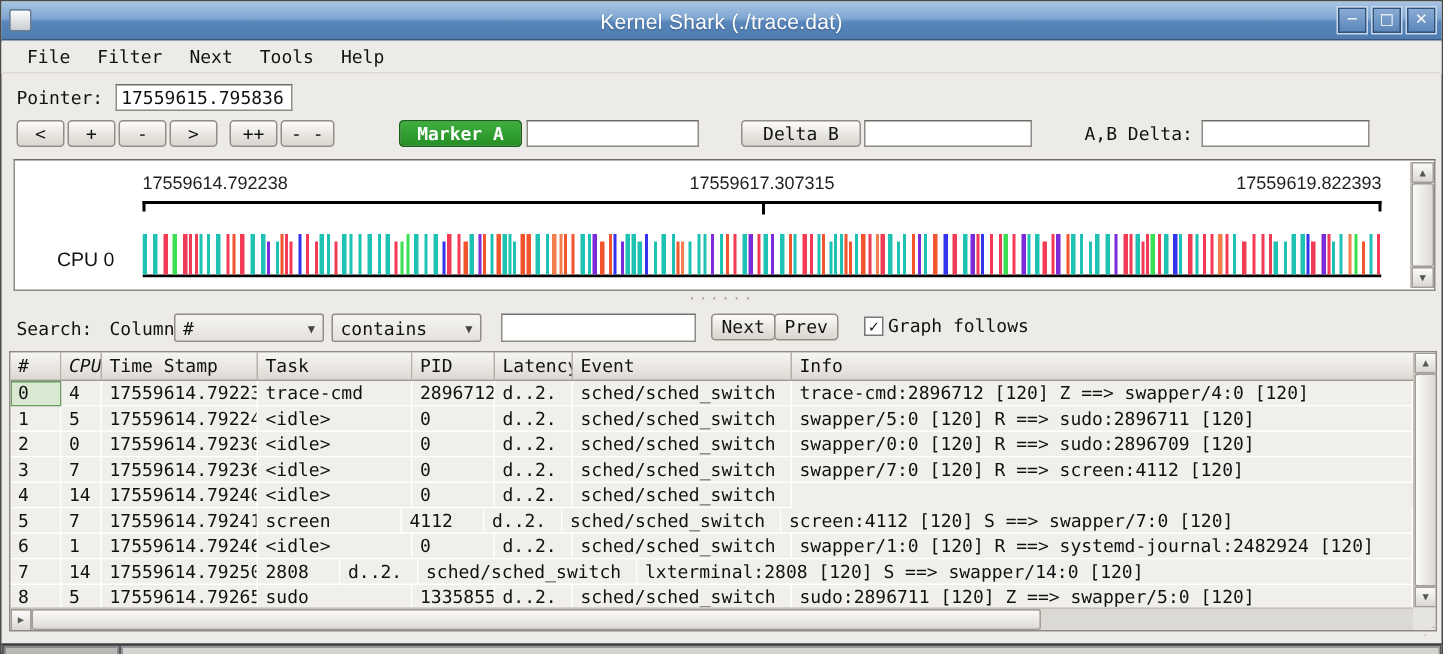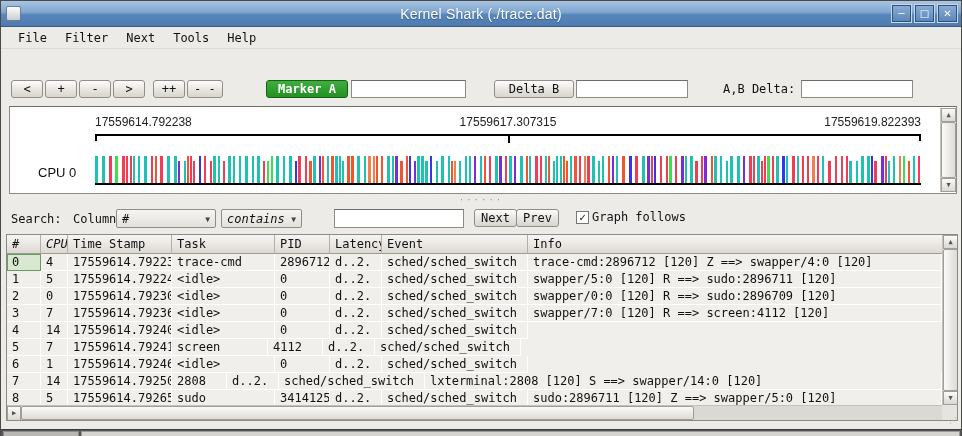--- a/index.html
+++ b/index.html
@@ -82,21 +82,21 @@
     color:#9B978F; font-size:9px; letter-spacing:2px; line-height:6px; }
 
   
   .search-row { position:absolute; left:10px; top:208px; width:944px; height:21px; }
   .search-label { position:absolute; left:0; top:3px; }
   .column-label { position:absolute; left:62px; top:3px; }
   .combo { position:absolute; top:0; height:19px; background:linear-gradient(#F6F5F3,#E4E1DC);
     border:1px solid #938E85; border-radius:2px; padding:2px 4px 0 5px; }
   .combo .arrow { position:absolute; right:5px; top:5px; font-size:8px; color:#444; }
   .combo-column { left:105px; width:100px; }
-  .combo-op { left:210px; width:81px;font-style:italic; }
+  .combo-op { left:210px; width:100px; }
   .search-field { position:absolute; left:323px; top:0; width:130px; height:19px; }
   .next-btn { position:absolute; left:463px; top:0; min-width:38px; }
   .prev-btn { position:absolute; left:505px; top:0; min-width:38px; }
   .checkbox-wrap { position:absolute; left:565px; top:1px; display:flex; align-items:center; }
   .checkbox { width:13px; height:13px; background:#FFF; border:1px solid #777; margin-right:3px;
     text-align:center; line-height:12px; font-size:11px; font-weight:bold; color:#111; }
 
   
   .table-panel { position:absolute; left:5px; top:233px; width:952px; height:187px;
     background:#F0EFEC; border:1px solid #8E8B85; overflow:hidden; }
@@ -142,20 +142,24 @@
   </div>
 
   <div class="menubar" id="menubar">
       <span class="menu-item">File</span>
       <span class="menu-item">Filter</span>
       <span class="menu-item">Next</span>
       <span class="menu-item">Tools</span>
       <span class="menu-item">Help</span>
     </div>
 
+  <div class="pointer-row">
+    <span class="pointer-label">Pointer:</span>
+    <span class="field pointer-field">17559615.795836</span>
+  </div>
 
   <div class="controls-row">
     <div class="nav-group" id="nav-group">
         <span class="btn">&lt;</span>
         <span class="btn">+</span>
         <span class="btn">-</span>
         <span class="btn">&gt;</span>
       </div>
     <div class="zoom-group">
       <span class="btn">++</span>
@@ -442,45 +446,47 @@
           <div class="td" style="width: 146px;">sched/sched_switch</div>
         </div>
         <div class="tr">
           <div class="td" style="width: 34px;">5</div>
           <div class="td" style="width: 27px;">7</div>
           <div class="td" style="width: 104px;">17559614.792414</div>
           <div class="td" style="width: 96px;">screen</div>
           <div class="td" style="width: 55px;">4112</div>
           <div class="td" style="width: 52px;">d..2.</div>
           <div class="td" style="width: 146px;">sched/sched_switch</div>
+          <div class="td" style="width: 416px; flex: 1 1 0%;">screen:4112 [120] S ==&gt; swapper/7:0 [120]</div>
         </div>
         <div class="tr">
           <div class="td" style="width: 34px;">6</div>
           <div class="td" style="width: 27px;">1</div>
           <div class="td" style="width: 104px;">17559614.792469</div>
           <div class="td" style="width: 103px;">&lt;idle&gt;</div>
           <div class="td" style="width: 55px;">0</div>
           <div class="td" style="width: 52px;">d..2.</div>
           <div class="td" style="width: 146px;">sched/sched_switch</div>
+          <div class="td" style="width: 416px; flex: 1 1 0%;">swapper/1:0 [120] R ==&gt; systemd-journal:2482924 [120]</div>
         </div>
         <div class="tr">
           <div class="td" style="width: 34px;">7</div>
           <div class="td" style="width: 27px;">14</div>
           <div class="td" style="width: 104px;">17559614.792502</div>
           <div class="td" style="width: 55px;">2808</div>
           <div class="td" style="width: 52px;">d..2.</div>
           <div class="td" style="width: 146px;">sched/sched_switch</div>
           <div class="td" style="width: 416px; flex: 1 1 0%;">lxterminal:2808 [120] S ==&gt; swapper/14:0 [120]</div>
         </div>
         <div class="tr">
           <div class="td" style="width: 34px;">8</div>
           <div class="td" style="width: 27px;">5</div>
           <div class="td" style="width: 104px;">17559614.792659</div>
           <div class="td" style="width: 103px;">sudo</div>
-          <div class="td" style="width: 55px;">3414125</div>
+          <div class="td" style="width: 55px;">1335855</div>
           <div class="td" style="width: 52px;">d..2.</div>
           <div class="td" style="width: 146px;">sched/sched_switch</div>
           <div class="td" style="width: 416px; flex: 1 1 0%;">sudo:2896711 [120] Z ==&gt; swapper/5:0 [120]</div>
         </div>
       </div>
     <div class="tbl-vscroll">
       <div class="sb-btn sb-up">▲</div>
       <div class="sb-thumb-v"></div>
       <div class="sb-btn sb-down">▼</div>
     </div>

